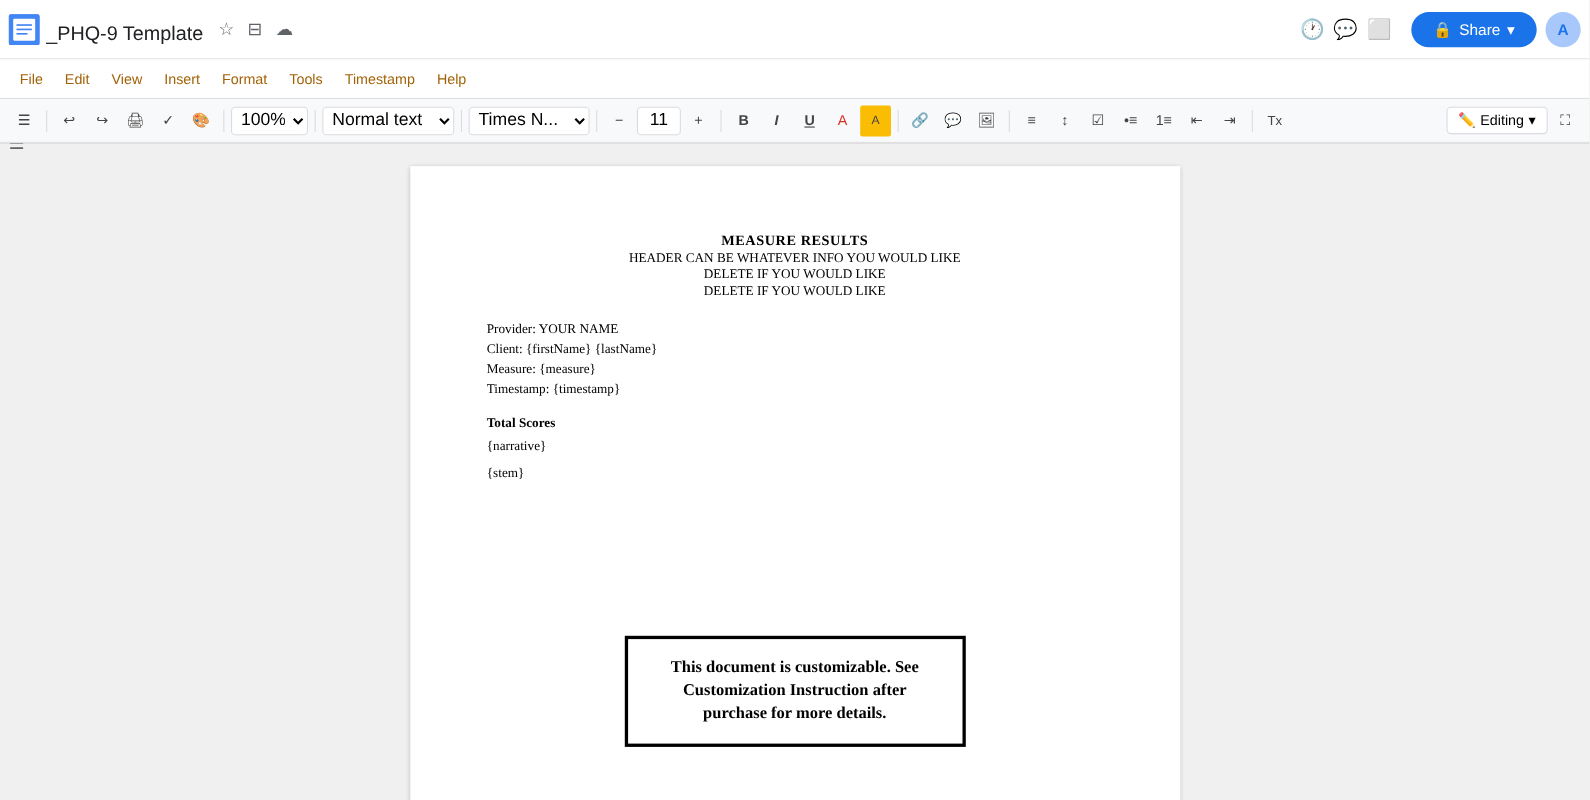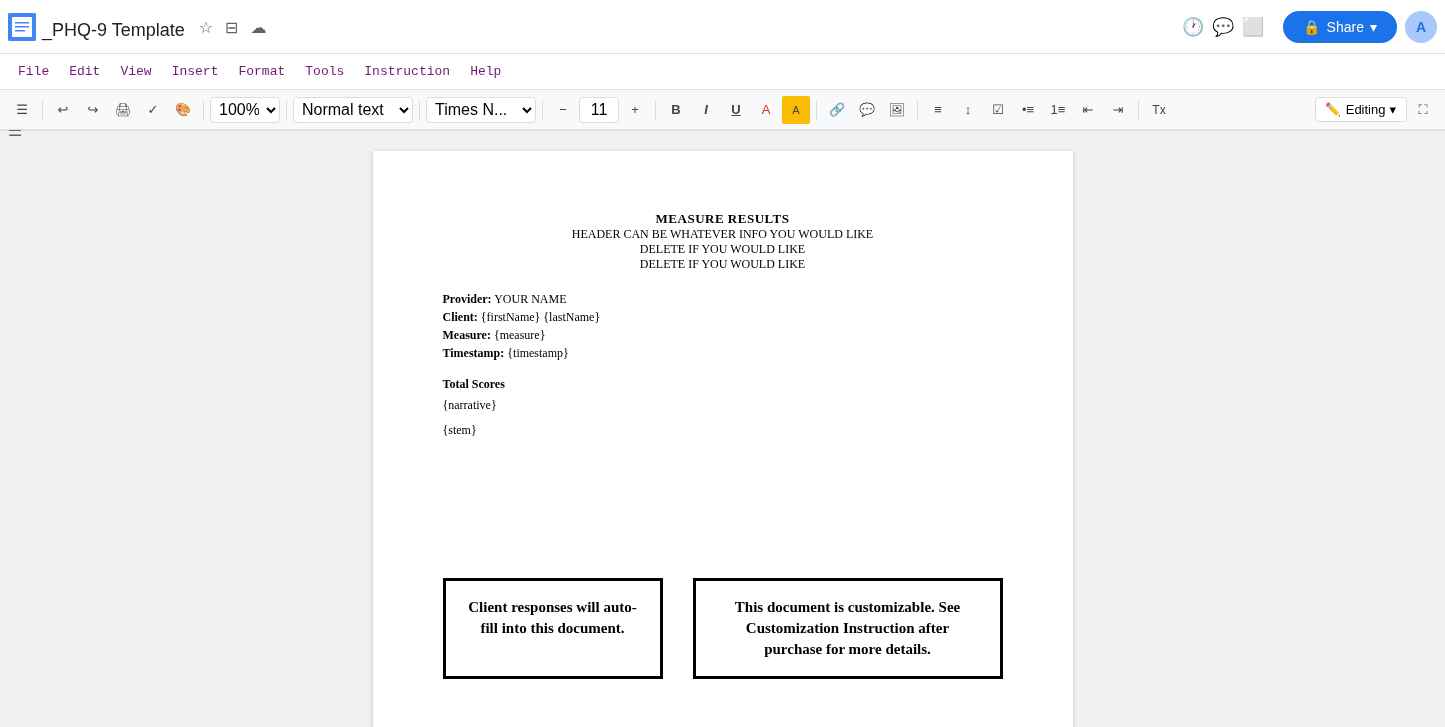--- a/index.html
+++ b/index.html
@@ -72,24 +72,23 @@
       background: #fff;
       height: 36px;
       display: flex;
       align-items: center;
       padding: 0 8px;
       border-bottom: 1px solid #e0e0e0;
     }
     .menu-item {
       padding: 4px 10px;
       font-size: 13px;
-      color: #701a75;
+      color: #a16207;
       cursor: pointer;
       border-radius: 4px;
-      font-family: Liberation Mono, monospace;
     }
 
     
     .toolbar {
       background: #f8f9fa;
       height: 40px;
       display: flex;
       align-items: center;
       padding: 0 8px;
       border-bottom: 1px solid #e0e0e0;
@@ -209,21 +208,21 @@
       font-size: 12px;
       font-weight: normal;
     }
 
     .doc-field {
       font-family: 'Times New Roman', Times, serif;
       font-size: 12px;
       margin-bottom: 3px;
     }
     .doc-field strong {
-      font-weight: bold;
+      font-weight: normal;
     }
 
     .doc-section-title {
       font-family: 'Times New Roman', Times, serif;
       font-size: 12px;
       font-weight: bold;
       margin-top: 16px;
       margin-bottom: 6px;
     }
 
@@ -317,21 +316,21 @@
   </div>
 </div>
 
 <div class="menu-bar">
   <span class="menu-item">File</span>
   <span class="menu-item">Edit</span>
   <span class="menu-item">View</span>
   <span class="menu-item">Insert</span>
   <span class="menu-item">Format</span>
   <span class="menu-item">Tools</span>
-  <span class="menu-item">Instruction</span>
+  <span class="menu-item">Timestamp</span>
   <span class="menu-item">Help</span>
 </div>
 
 <div class="toolbar">
   <button class="toolbar-btn" title="Menus">☰</button>
   <div class="toolbar-divider"></div>
   <button class="toolbar-btn">↩</button>
   <button class="toolbar-btn">↪</button>
   <button class="toolbar-btn">🖨</button>
   <button class="toolbar-btn">✓</button>
@@ -418,22 +417,19 @@
         <strong>Timestamp:</strong>
         <span>{timestamp}</span>
       </div>
 
       <div class="doc-section-title">Total Scores</div>
       <div class="doc-narrative">{narrative}</div>
 
       <div class="doc-stem">{stem}</div>
 
       <div class="callout-area">
-        <div class="callout-box callout-box-left">
-          <div class="callout-text">Client responses will auto-fill into this document.</div>
-        </div>
         <div class="callout-box callout-box-right">
           <div class="callout-text">This document is customizable. See Customization Instruction after purchase for more details.</div>
         </div>
       </div>
     </div>
   </div>
 </div>
 
 </body></html>

